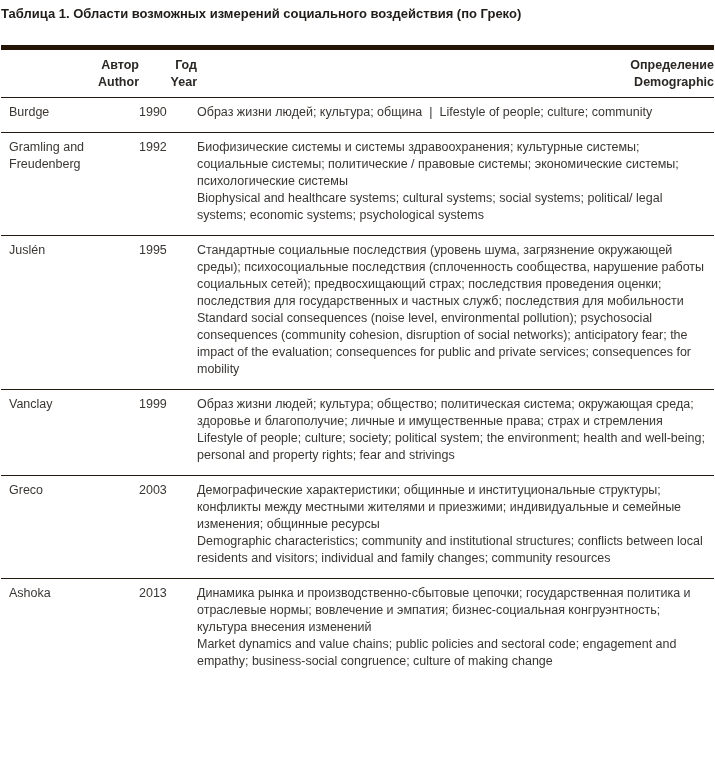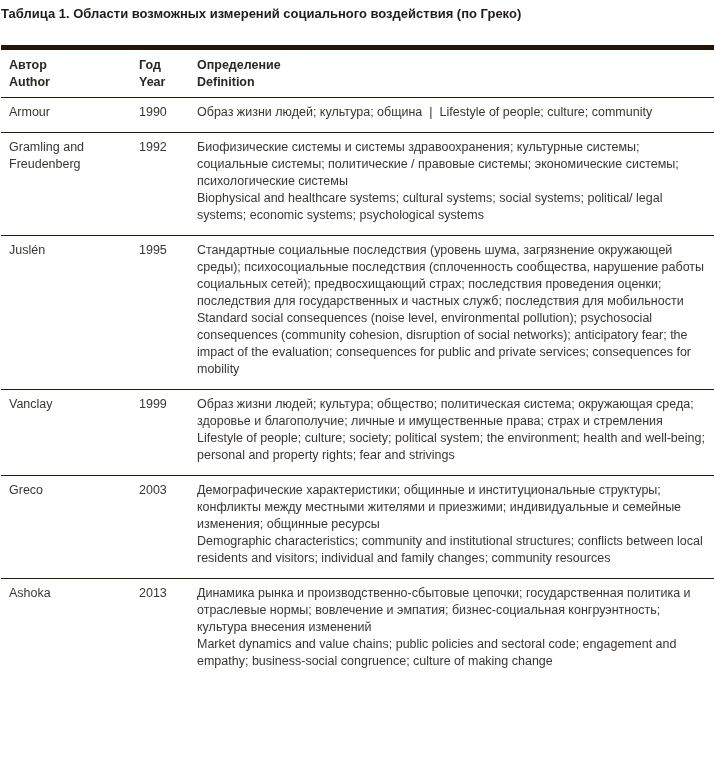--- a/index.html
+++ b/index.html
@@ -29,21 +29,21 @@
     width: 713px;
     table-layout: fixed;
   }
   col.c-author { width: 138px; }
   col.c-year   { width: 58px;  }
   col.c-def    { width: 517px; }
 
   thead th {
     border-top: 5px solid #241507;
     border-bottom: 1.5px solid #231a10;
-    text-align: left;
+    text-align: right;
     vertical-align: top;
     font-size: 12.5px;
     line-height: 17px;
     font-weight: bold;
     color: #2b2724;
     padding: 7px 0 6px 0;
   }
   th.author-col, td.author-cell { padding-left: 8px; }
 
   tbody td {
@@ -85,28 +85,28 @@
         <th class="author-col">
           <div>Автор</div>
           <div>Author</div>
         </th>
         <th>
           <div>Год</div>
           <div>Year</div>
         </th>
         <th>
           <div>Определение</div>
-          <div>Definition</div>
+          <div>Demographic</div>
         </th>
       </tr>
     </thead>
     <tbody>
 
       <tr>
-        <td class="author-cell">Armour</td>
+        <td class="author-cell">Burdge</td>
         <td>1990</td>
         <td class="def-cell">
           <div><span>Образ жизни людей; культура; община</span><span class="pipe-sep">|</span><span>Lifestyle of people; culture; community</span></div>
         </td>
       </tr>
 
       <tr>
         <td class="author-cell">Gramling and Freudenberg</td>
         <td>1992</td>
         <td class="def-cell">

